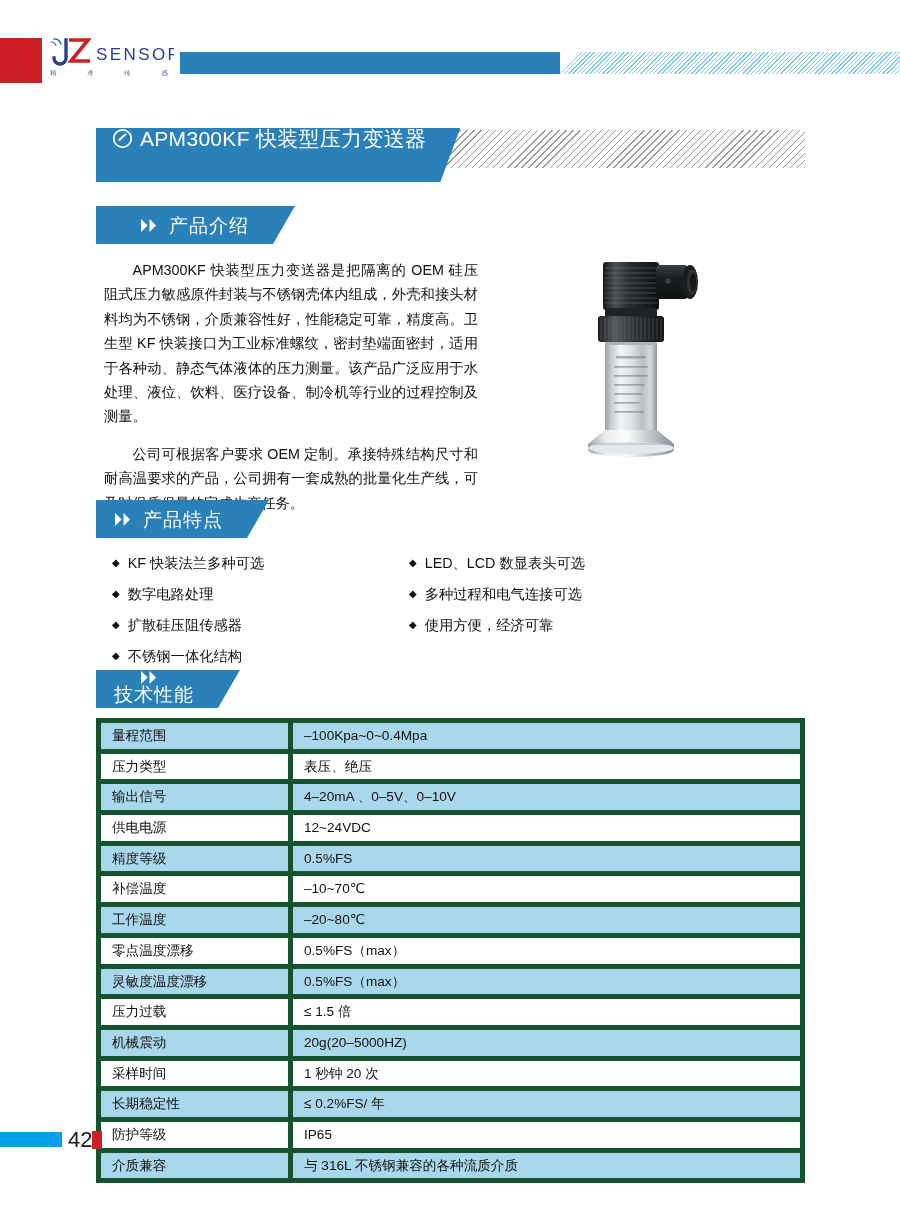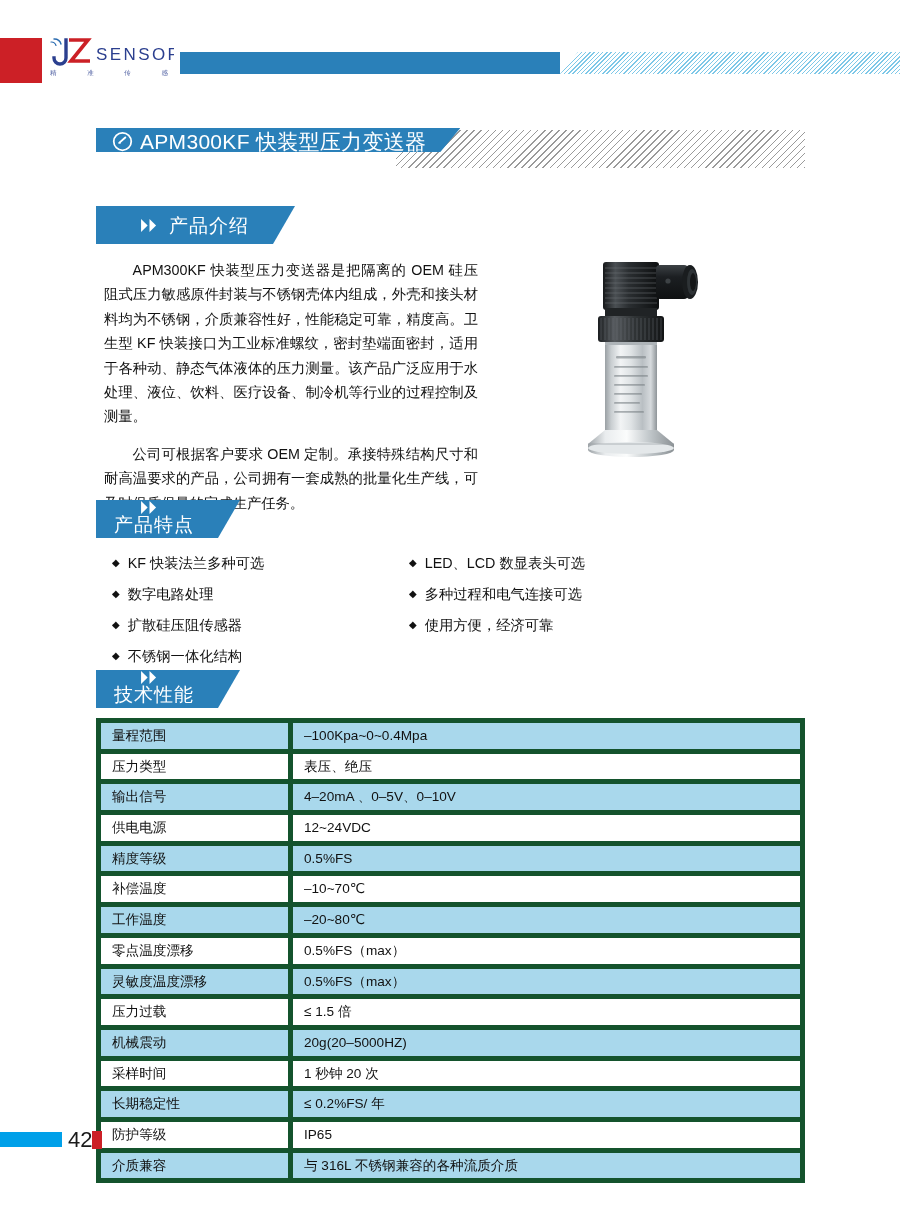--- a/index.html
+++ b/index.html
@@ -95,26 +95,26 @@
     width: 409px; height: 38px;
     background: repeating-linear-gradient(
       -45deg,
       #9a9a9a 0px, #9a9a9a 1px,
       #ffffff 1px, #ffffff 5px
     );
   }
   .title-banner {
     position: absolute;
     left: 0; top: 0;
-    height: 24px;
+    height: 54px;
     padding: 0 34px 0 16px;
     background: #2a80b9;
     clip-path: polygon(0 0, 100% 0, calc(100% - 20px) 100%, 0 100%);
     display: flex;
-    align-items: flex-end;
+    align-items: flex-start;
     box-sizing: border-box;
   }
   .title-icon {
     width: 21px; height: 21px;
     margin-right: 7px;
     flex: none;
   }
   .title-text {
     color: #ffffff;
     font-size: 21px;
@@ -164,21 +164,21 @@
   }
 
   
   #product-image {
     position: absolute;
     left: 556px; top: 248px;
     width: 210px; height: 225px;
   }
 
   
-  #features-section { position: absolute; left: 96px; top: 500px; flex-direction: column; }
+  #features-section { position: absolute; left: 96px; top: 500px; }
   #features-list {
     position: absolute;
     left: 112px; top: 548px;
     width: 690px;
     display: grid;
     grid-template-columns: 297px 1fr;
     grid-auto-flow: column;
     grid-template-rows: repeat(4, 31px);
     column-gap: 0;
   }

